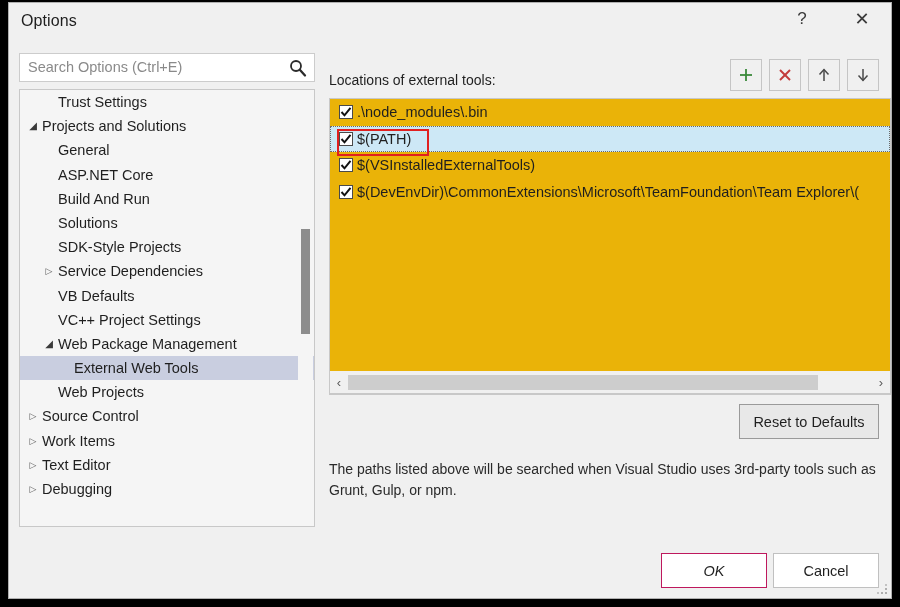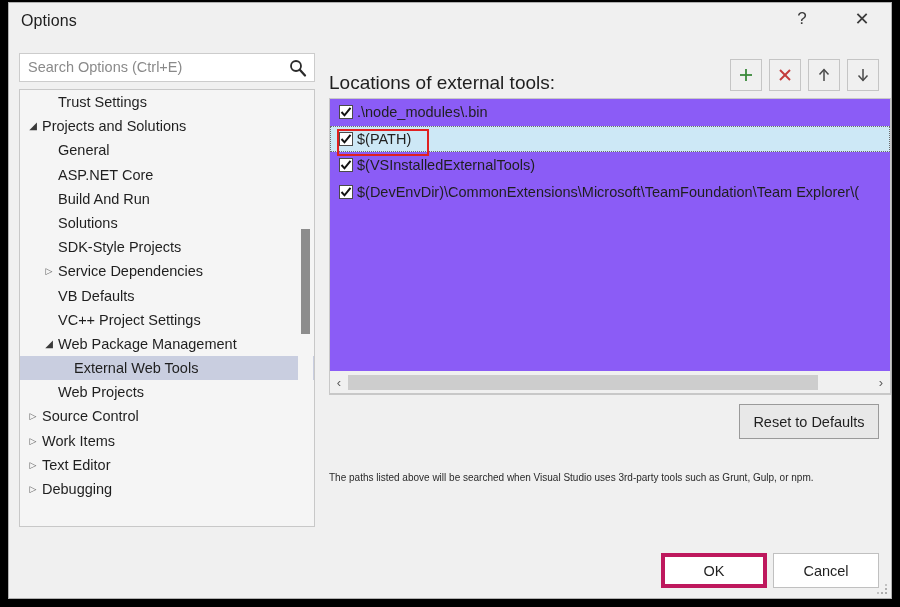--- a/index.html
+++ b/index.html
@@ -136,21 +136,21 @@
     width: 9px;
     height: 105px;
     background: #8d8d8d;
   }
 
   
   #list-label {
     position: absolute;
     left: 320px;
     top: 69px;
-    font-size: 19px;
+    font-size: 14px;
     color: #1f1f1f;
   }
 
   #toolbar {
     position: absolute;
     right: 12px;
     top: 56px;
     display: flex;
     gap: 7px;
   }
@@ -165,21 +165,21 @@
     justify-content: center;
     cursor: default;
   }
 
   #listbox {
     position: absolute;
     left: 320px;
     top: 95px;
     width: 562px;
     height: 297px;
-    background: #8b5cf6;
+    background: #eab308;
     border: 1px solid #c8c8c8;
     box-sizing: border-box;
     overflow: hidden;
   }
   .list-row {
     position: relative;
     height: 26.5px;
     display: flex;
     align-items: center;
     padding-left: 9px;
@@ -259,42 +259,42 @@
     color: #1f1f1f;
     cursor: default;
     font-family: "Liberation Sans", sans-serif;
   }
 
   #desc-text {
     position: absolute;
     left: 320px;
     top: 456px;
     width: 560px;
-    font-size: 10px;
+    font-size: 14px;
     line-height: 21px;
     color: #2a2a2a;
-    margin-top: 8px;
   }
 
   
   .footer-btn {
     position: absolute;
     top: 550px;
     width: 106px;
     height: 35px;
     background: #ffffff;
     box-sizing: border-box;
     font-size: 14.5px;
     color: #1f1f1f;
     cursor: default;
     font-family: "Liberation Sans", sans-serif;
   }
   #ok-btn {
     right: 124px;
-    border: 4px solid #be185d;
+    border: 1px solid #be185d;
+    font-style: italic;
   }
   #cancel-btn {
     right: 12px;
     border: 1px solid #c0c0c0;
   }
 
   #resize-grip {
     position: absolute;
     right: 3px;
     bottom: 3px;

